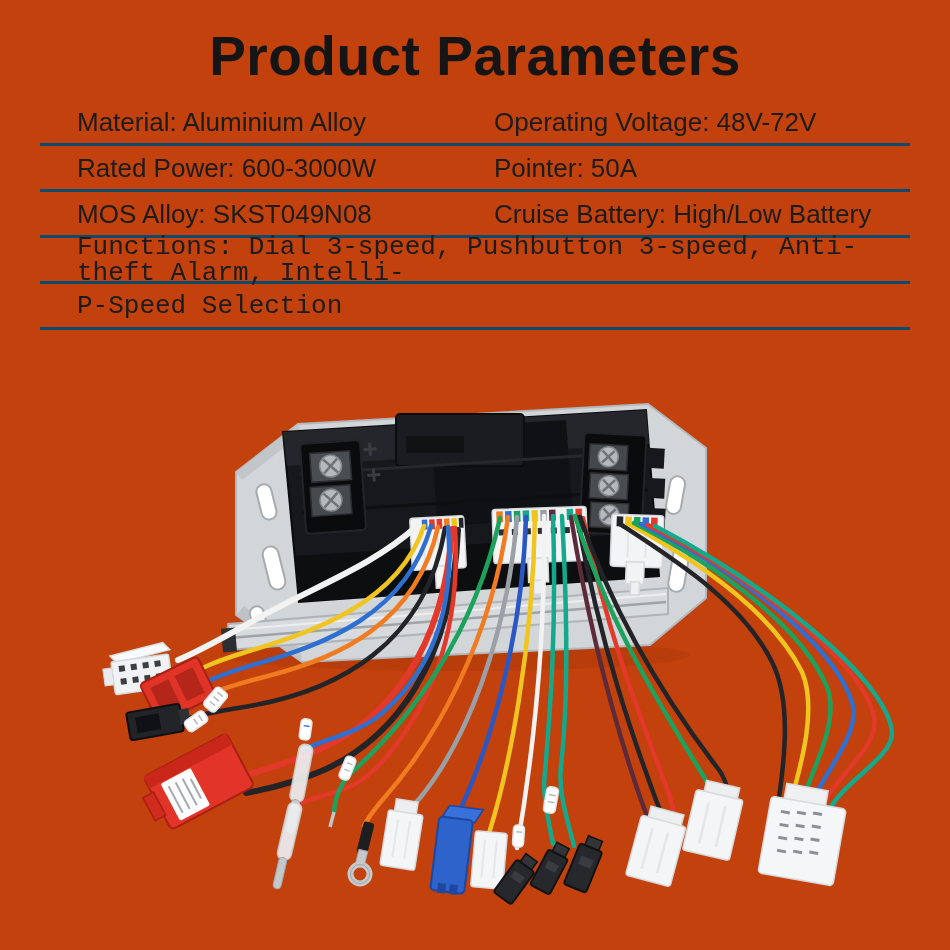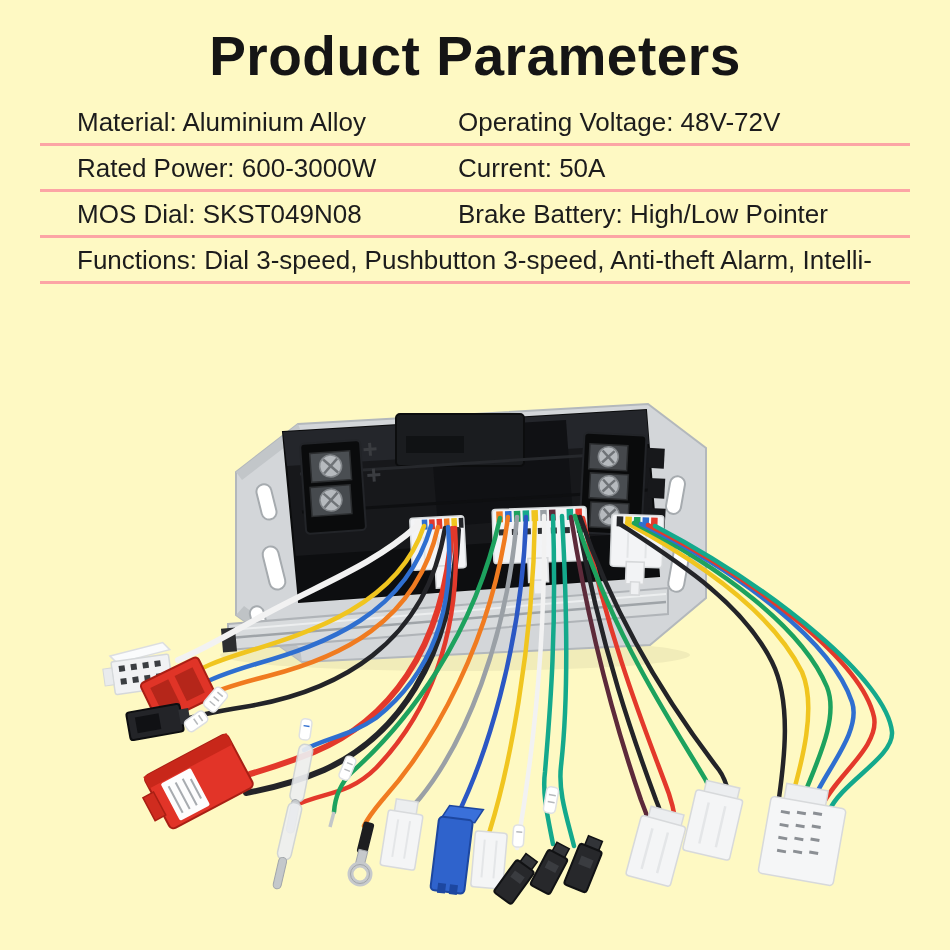--- a/index.html
+++ b/index.html
@@ -1,60 +1,63 @@
 <!DOCTYPE html>
 <html><head>
 <meta charset="utf-8">
 <style>
   html,body{margin:0;padding:0;background:#ffffff;}
   .page{
-    position:relative;width:950px;height:950px;background:#fef9c3;overflow:hidden;
+    position:relative;width:950px;height:950px;background:#c2410c;overflow:hidden;
     font-family:"Liberation Sans",sans-serif;color:#1b1b1b;
   }
   .title{
     position:absolute;top:24px;left:0;width:950px;text-align:center;
     font-size:55px;font-weight:700;letter-spacing:0.5px;color:#151515;
   }
   .spec{
     position:absolute;top:100px;left:40px;width:870px;
   }
   .spec-row{
-    box-sizing:border-box;height:46px;border-bottom:3px solid #fca5a5;
+    box-sizing:border-box;height:46px;border-bottom:3px solid #0c4a6e;
     display:flex;align-items:center;padding-left:37px;
     font-size:26px;line-height:1;color:#1c1c1c;
   }
   .spec-row .left{width:381px;flex:0 0 381px;}
-  .spec-row .right{flex:1;}
-  .spec-row .full{flex:1;}
+  .spec-row .right{flex:1;margin-left:36px;}
+  .spec-row .full{flex:1;font-family:Liberation Mono, monospace;}
   .photo{
     position:absolute;left:0;top:0;width:950px;height:950px;
   }
 </style>
 </head>
 <body>
 
 <div class="page">
 
   <div class="title">Product Parameters</div>
 
   <div class="spec">
     <div class="spec-row">
       <span class="left">Material: Aluminium Alloy</span>
       <span class="right">Operating Voltage: 48V-72V</span>
     </div>
     <div class="spec-row">
       <span class="left">Rated Power: 600-3000W</span>
-      <span class="right">Current: 50A</span>
-    </div>
-    <div class="spec-row">
-      <span class="left">MOS Dial: SKST049N08</span>
-      <span class="right">Brake Battery: High/Low Pointer</span>
+      <span class="right">Pointer: 50A</span>
+    </div>
+    <div class="spec-row">
+      <span class="left">MOS Alloy: SKST049N08</span>
+      <span class="right">Cruise Battery: High/Low Battery</span>
     </div>
     <div class="spec-row">
       <span class="full">Functions: Dial 3-speed, Pushbutton 3-speed, Anti-theft Alarm, Intelli-</span>
+    </div>
+    <div class="spec-row">
+      <span class="full">P-Speed Selection</span>
     </div>
   </div>
 
   <svg class="photo" viewBox="0 0 950 950" aria-hidden="true">
 
     <ellipse cx="455" cy="655" rx="235" ry="16" fill="#000000" opacity="0.05"></ellipse>
 
     <g>
       <polygon points="236,472 298,424 648,404 706,448 706,598 650,645 302,662 236,615" fill="#d3d6d9" stroke="#b3b8bc" stroke-width="2"></polygon>
       <polygon points="236,472 298,424 302,434 242,480" fill="#c2c6c9"></polygon>

